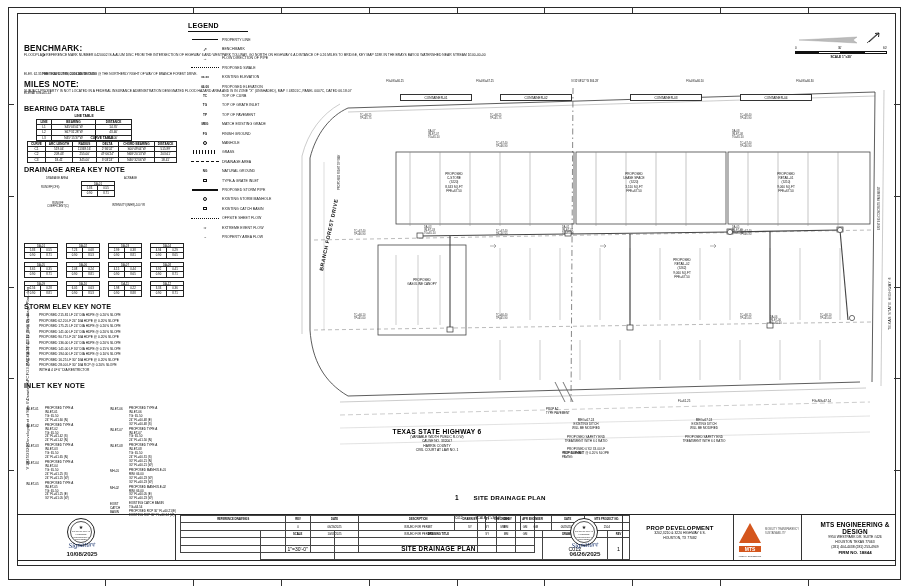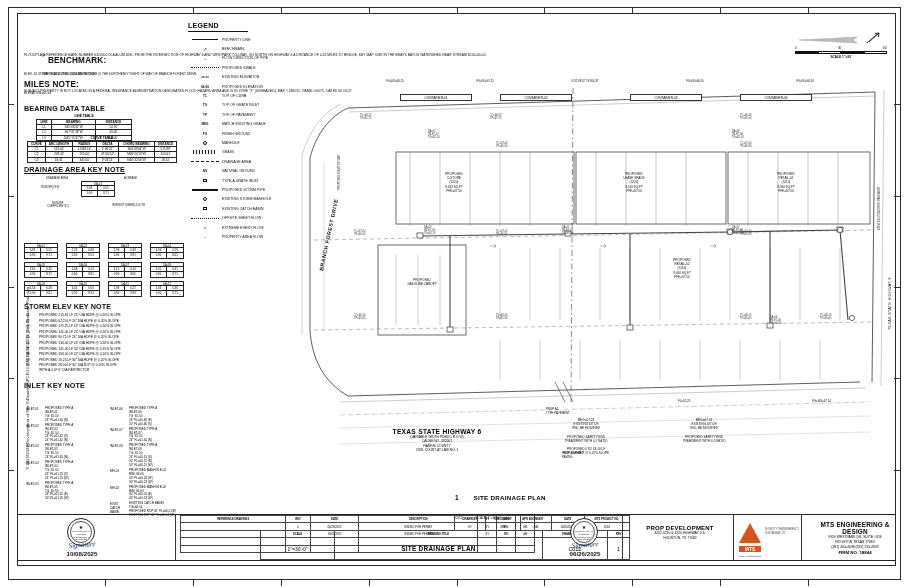--- a/index.html
+++ b/index.html
@@ -176,21 +176,21 @@
   <div class="inner-border"></div>
 
   <div class="vert-path">V 2025/2026 Development of Site 6\Drawings\PCFG3-PACKAGE\C012_Site Drainage Plan.dwg</div>
 
   <div class="t" style="left:24px; top:23px; width:160px;">
     <span class="benchmark-arrow" style="position:relative; top:1px;">➚</span>
     <span class="tiny">TBM: BOX CUT IN CONCRETE CURB @ THE NORTHERLY RIGHT OF WAY OF BRANCH FOREST DRIVE.
 ELEVATION=65.43'</span>
   </div>
 
-  <div class="t h1" style="left:24px; top:56px;margin-left:24px;">BENCHMARK:</div>
+  <div class="t h1" style="left:24px; top:44px;">BENCHMARK:</div>
   <div class="t body" style="left:24px; top:54px; width:162px; font-size:3.3px;">FLOODPLAIN REFERENCE MARK NUMBER 0420002 IS A ALUM DISC FROM THE INTERSECTION OF HIGHWAY 6 AND WESTPARK TOLLWAY, GO NORTH ON HIGHWAY 6 A DISTANCE OF 0.26 MILES TO BRIDGE, KEY MAP 528K IN THE BRAYS BAYOU WATERSHED NEAR STREAM D100-00-00</div>
   <div class="t tiny" style="left:24px; top:73px;">ELEV. 62.35 FEET NAVD 1988, 2001 ADJUSTED.</div>
 
   <div class="t h1" style="left:24px; top:80px;">MILES NOTE:</div>
   <div class="t body" style="left:24px; top:90px; width:162px; font-size:3.3px;">SUBJECT PROPERTY IS NOT LOCATED IN A FEDERAL INSURANCE ADMINISTRATION DESIGNATED FLOOD HAZARD AREA AND IS IN ZONE "X" (UNSHADED), MAP # 48201C, PANEL 0007C, DATED 06.18.07</div>
 
   <div class="t h2" style="left:24px; top:105px;">BEARING DATA TABLE</div>
 
   <div style="position:absolute; left:36px; top:114px;">
     <table class="eng">
@@ -257,21 +257,21 @@
             <td>18.41'</td>
             <td>345.00'</td>
             <td>3°03'24"</td>
             <td>N46°32'06"W</td>
             <td>18.41'</td>
           </tr>
         </tbody>
     </table>
   </div>
 
-  <div class="t h2" style="left:24px; top:166px;text-decoration:underline;">DRAINAGE AREA KEY NOTE</div>
+  <div class="t h2" style="left:24px; top:166px;">DRAINAGE AREA KEY NOTE</div>
 
   <div class="t tiny2" style="left:46px; top:177px;">DRAINAGE AREA</div>
   <div class="t tiny2" style="left:41px; top:186px;">RUNOFF(CFS)</div>
   <div class="t tiny2" style="left:124px; top:177px;">ACREAGE</div>
   <div class="t tiny2" style="left:47px; top:202px; text-align:center;">RUNOFF
 COEFFICIENT(C)</div>
   <div class="t tiny2" style="left:112px; top:204px;">INTENSITY(IN/HR)-100 YR</div>
 
   <div class="da-box" style="left:81px; top:181px;">
     <div class="da-hdr">DA-01</div>

